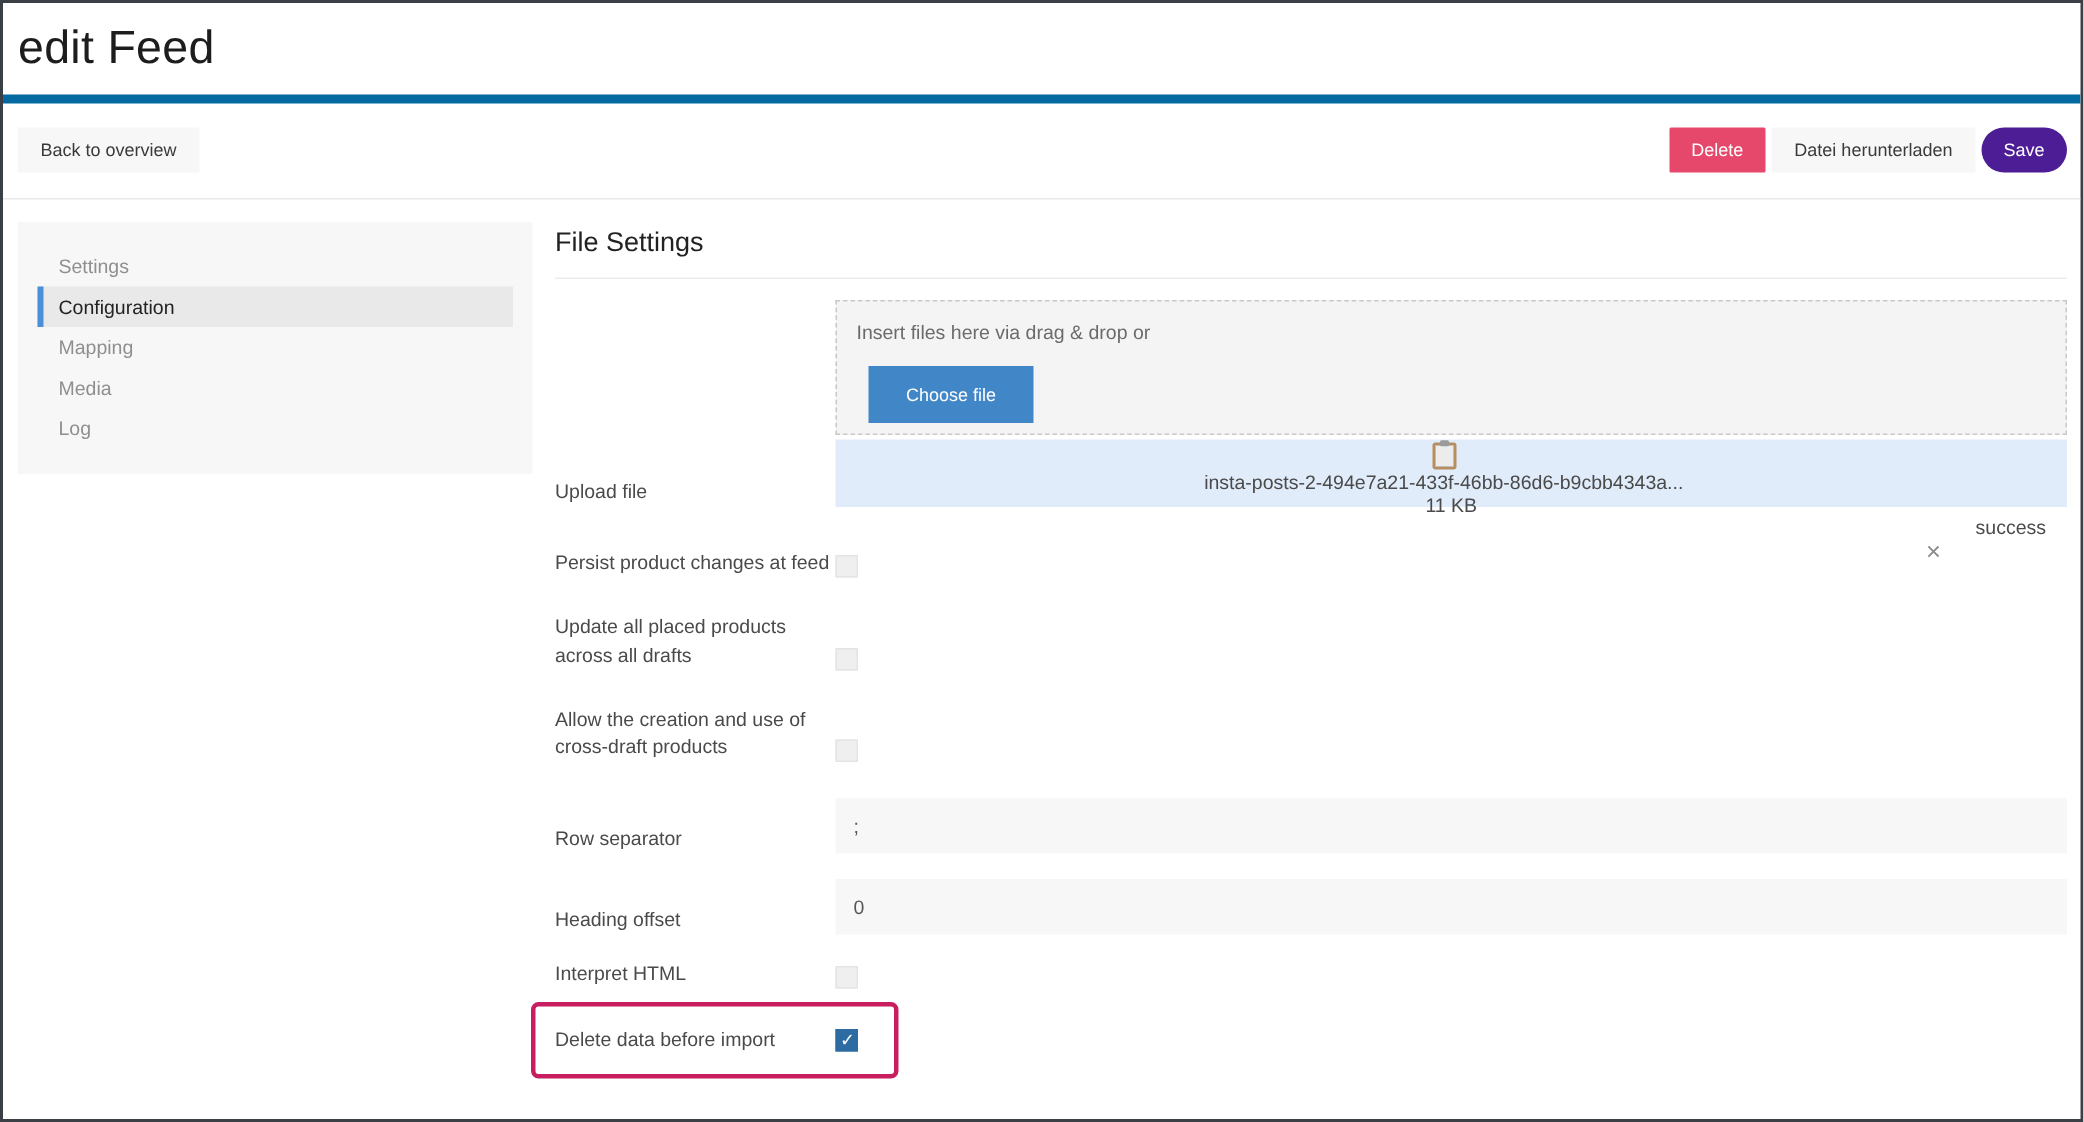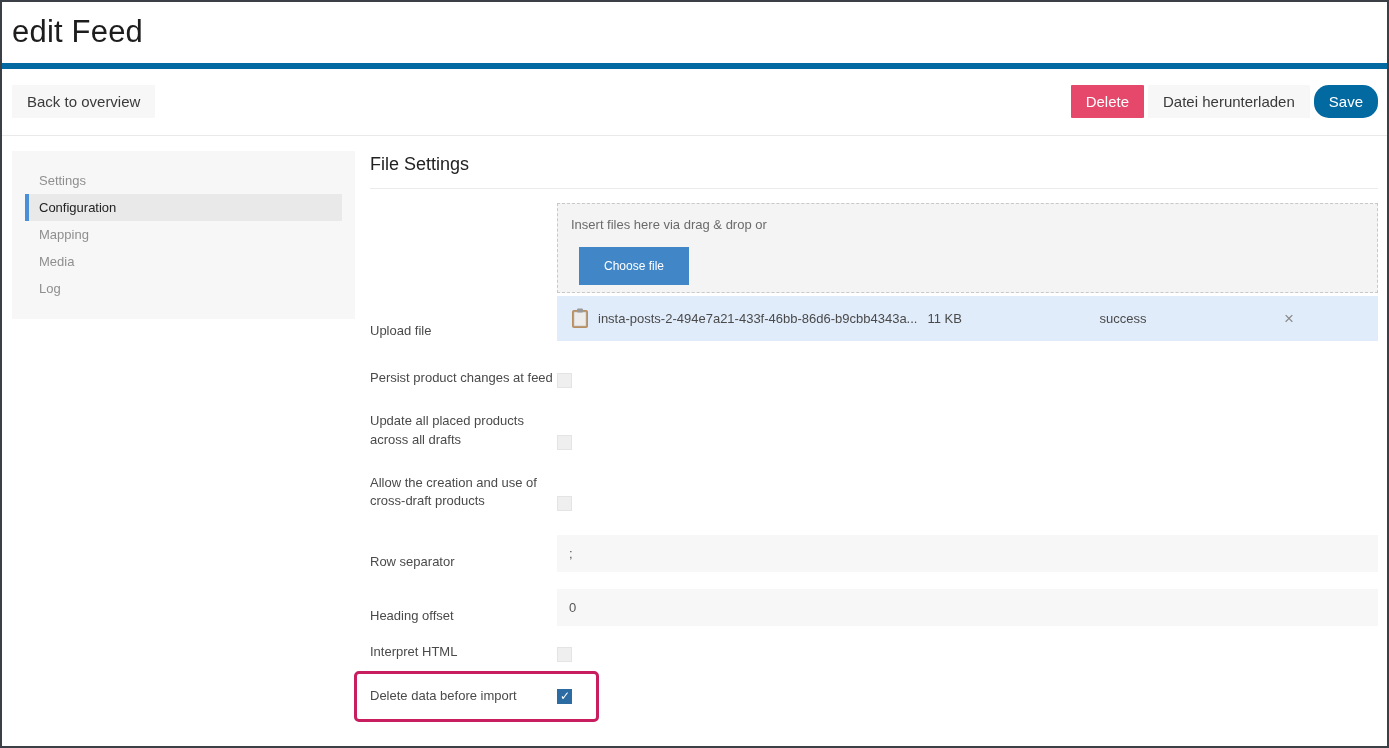--- a/index.html
+++ b/index.html
@@ -7,45 +7,45 @@
   body { font-family:"Liberation Sans","DejaVu Sans",sans-serif; color:#333; }
   .page {
     width:1389px; height:748px; background:#fff;
     border:2px solid #3b3f46; overflow:hidden; position:relative;
   }
   
   .header { padding:12px 10px 0 10px; height:67px; border-bottom:6px solid #0369a1; }
   .page-title { font-size:31px; font-weight:500; color:#1d1d1d; letter-spacing:.2px; }
   
   .toolbar { display:flex; align-items:center; justify-content:space-between; padding:16px 9px 17px 10px; border-bottom:1px solid #e9e9e9; }
-  .btn { display:inline-block; border:none; font-family:inherit; font-size:15px; line-height:1; padding:9px 15px; cursor:pointer; border-radius:1px; white-space:nowrap; }
+  .btn { display:inline-block; border:none; font-family:inherit; font-size:12px; line-height:1; padding:9px 15px; cursor:pointer; border-radius:1px; white-space:nowrap; }
   .btn-gray { background:#f7f7f7; color:#3a3a3a; }
   .btn-danger { background:#e5486b; color:#ffffff; }
-  .btn-primary { background:#0369a1; color:#fff;border-radius:15px; }
+  .btn-primary { background:#4c1d95; color:#fff;border-radius:15px; }
   .toolbar-right { display:flex; gap:4px; }
   
   .body-area { display:flex; align-items:flex-start; padding:15px 9px 0 10px; gap:15px; }
   
   .sidebar { width:343px; background:#f7f7f7; padding:16px 13px 17px 13px; flex-shrink:0; }
   .side-item { font-size:13px; color:#8f8f8f; padding:6px 11px 6px 10px; border-left:4px solid transparent; cursor:pointer; }
   .side-item.active { background:#e9e9e9; color:#222; border-left-color:#4a90d9; }
   
   .main { flex:1; min-width:0; padding-top:3px; }
   .section-title { font-size:18px; font-weight:500; color:#222; margin-bottom:13px; }
   .section-divider { border:none; border-top:1px solid #ebebeb; margin-bottom:14px; }
   .form-row { display:flex; align-items:flex-end; }
   .row-label { width:187px; flex-shrink:0; font-size:13px; color:#4a4a4a; line-height:1.45; padding-top:9px; }
   .row-label.cb { padding-top:0; }
   .row-field { flex:1; min-width:0; }
   
   .row-upload { margin-bottom:28px; }
   .dropzone { border:1px dashed #c8c8c8; background:#f4f4f4; padding:13px 13px 7px 13px; }
   .dropzone-text { font-size:13px; color:#6b6b6b; }
   .choose-file { margin:15px 0 0 8px; background:#4187c7; color:#fff; border:none; font-family:inherit; font-size:12px; padding:12px 25px; cursor:pointer; }
-  .file-row { display:flex; align-items:center; background:#e1ecfb; height:45px; margin-top:3px; padding:0 14px; font-size:13px; color:#4a4a4a; }
+  .file-row { display:flex; align-items:center; background:#e1ecfb; height:45px; margin-top:3px; padding:0 14px; font-size:13px; color:#4a4a4a;flex-direction:column; }
   .file-icon { width:18px; height:21px; margin-right:9px; flex-shrink:0; }
   .file-name { margin-right:10px; }
   .file-size { color:#4a4a4a; }
   .file-status { margin-left:auto; }
   .file-remove { margin-left:auto; margin-right:70px; color:#8b8b8b; font-size:17px; line-height:1; cursor:pointer; background:none; border:none; font-family:inherit; }
   
   .row-check { margin-bottom:24px; }
   .checkbox { width:15px; height:15px; background:#efefef; border:1px solid #e4e4e4; margin-top:2px; cursor:pointer; position:relative; flex-shrink:0; }
   .checkbox.checked { background:#2d6ca2; border-color:#2d6ca2; }
   .checkbox.checked::after { content:"\2713"; position:absolute; left:2px; top:-1px; color:#fff; font-size:12px; font-weight:bold; }

